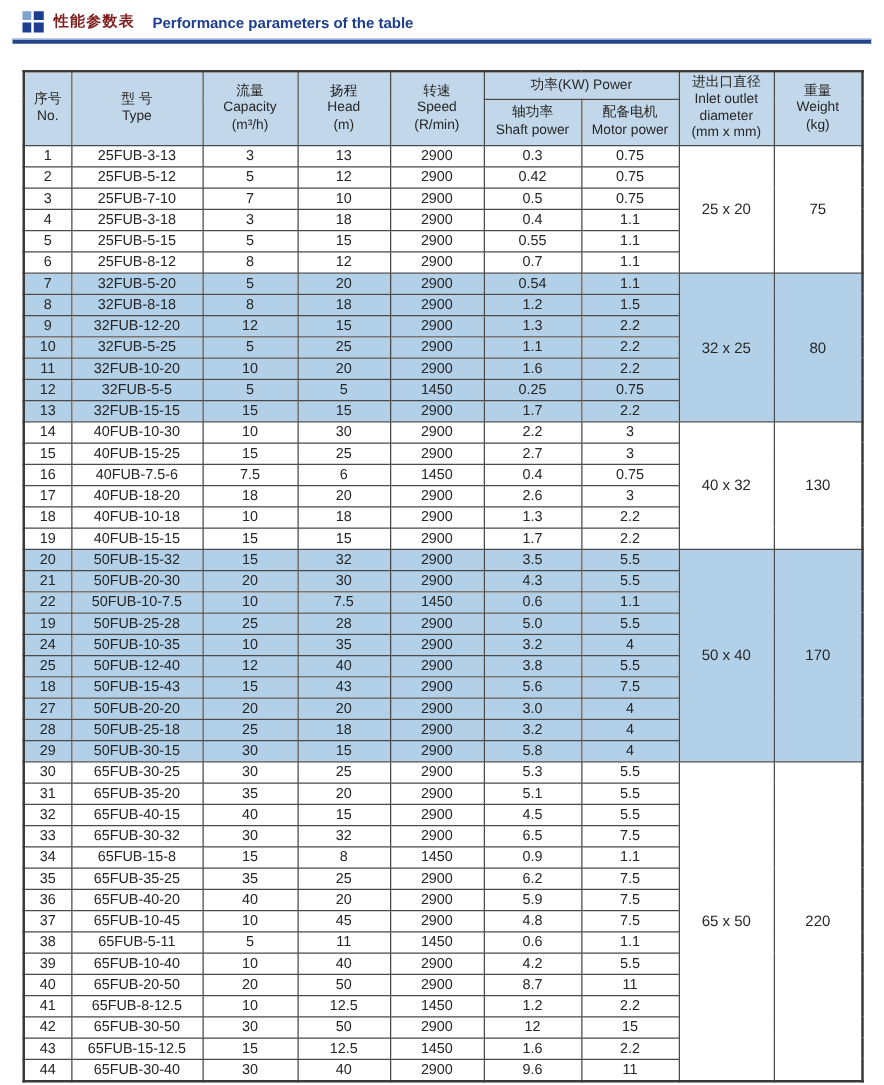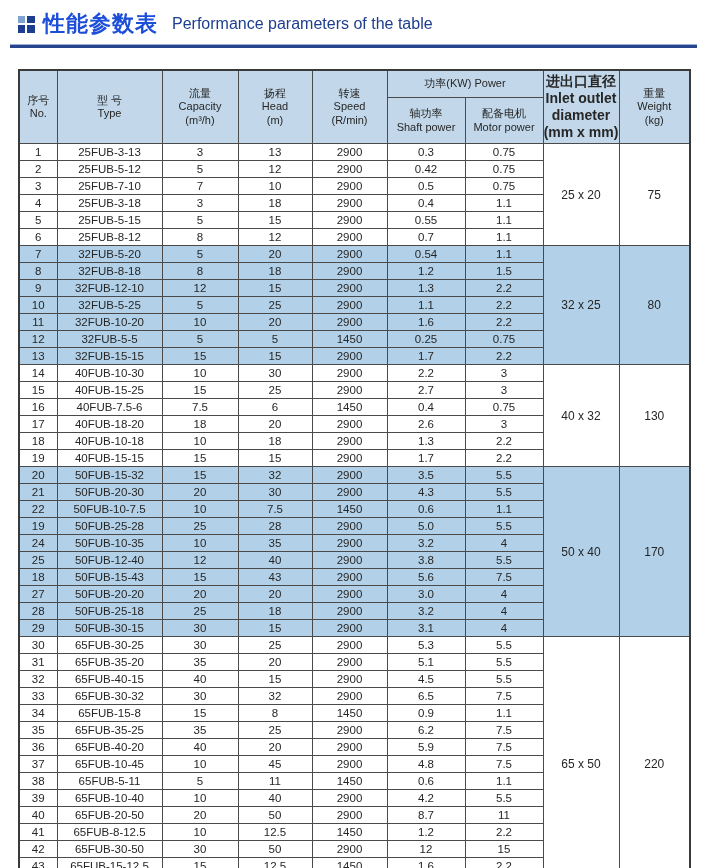--- a/index.html
+++ b/index.html
@@ -19,28 +19,28 @@
     display: grid;
     grid-template-columns: 7px 8px;
     grid-template-rows: 7px 8px;
     gap: 2px;
     margin-right: 8px;
     flex: 0 0 auto;
   }
   .icon-grid .sq { background: #1d3d8f; }
   .icon-grid .sq.light { background: #7fa3cf; }
   .title-zh {
-    font-size: 22px;
+    font-size: 12px;
     font-weight: bold;
-    color: #1d4ed8;
+    color: #7f1d1d;
     letter-spacing: 1px;
   }
   .title-en {
-    font-size: 16px;
-    font-weight: normal;
+    font-size: 12px;
+    font-weight: bold;
     color: #1d3d8f;
     margin-left: 14px;
   }
   .title-rule {
     margin: 5px 10px 0 10px;
     height: 4px;
     border-top: 1px solid #9ab1d6;
     background: #27458f;
   }
   table.spec {
@@ -57,21 +57,21 @@
     color: #262626;
     overflow: hidden;
   }
   .spec thead th {
     background: #c2d8ea;
     font-weight: normal;
     font-size: 11px;
     line-height: 1.22;
     padding: 2px 0;
   }
-  .spec thead .small { font-size: 14px; font-weight: bold; }
+  .spec thead .small { font-size: 11px; }
   .spec tbody td {
     font-size: 11.5px;
     height: 17px;
     line-height: 16px;
     padding: 0;
     background: #ffffff;
   }
   .spec tbody tr.shaded td { background: #b2d1e8; }
   .spec td.merged { font-size: 12px; margin-top: 16px; }
 </style>
@@ -225,21 +225,21 @@
         <td>8</td>
         <td>32FUB-8-18</td>
         <td>8</td>
         <td>18</td>
         <td>2900</td>
         <td>1.2</td>
         <td>1.5</td>
       </tr>
       <tr class="shaded">
         <td>9</td>
-        <td>32FUB-12-10</td>
+        <td>32FUB-12-20</td>
         <td>12</td>
         <td>15</td>
         <td>2900</td>
         <td>1.3</td>
         <td>2.2</td>
       </tr>
       <tr class="shaded">
         <td>10</td>
         <td>32FUB-5-25</td>
         <td>5</td>
@@ -413,21 +413,21 @@
         <td>2900</td>
         <td>3.2</td>
         <td>4</td>
       </tr>
       <tr class="shaded">
         <td>29</td>
         <td>50FUB-30-15</td>
         <td>30</td>
         <td>15</td>
         <td>2900</td>
-        <td>3.1</td>
+        <td>5.8</td>
         <td>4</td>
       </tr>
       <tr>
         <td>30</td>
         <td>65FUB-30-25</td>
         <td>30</td>
         <td>25</td>
         <td>2900</td>
         <td>5.3</td>
         <td>5.5</td>

